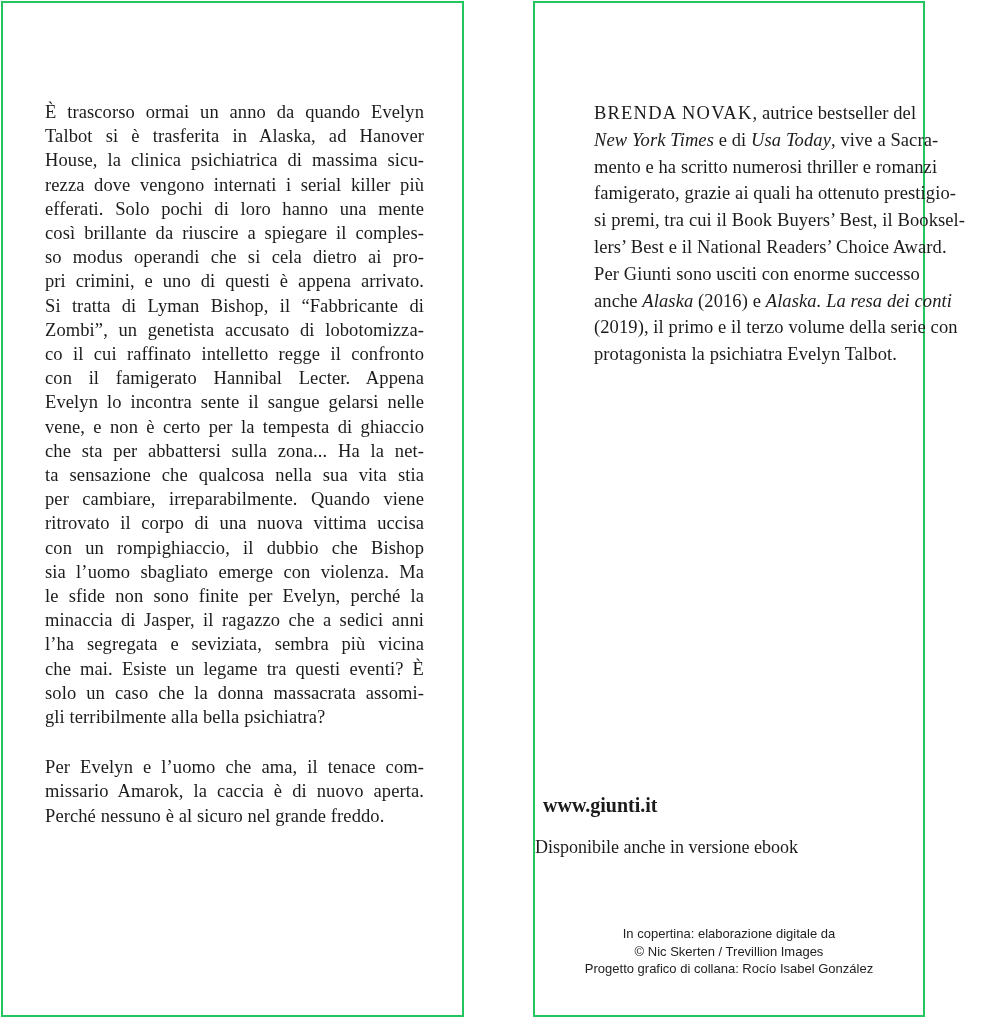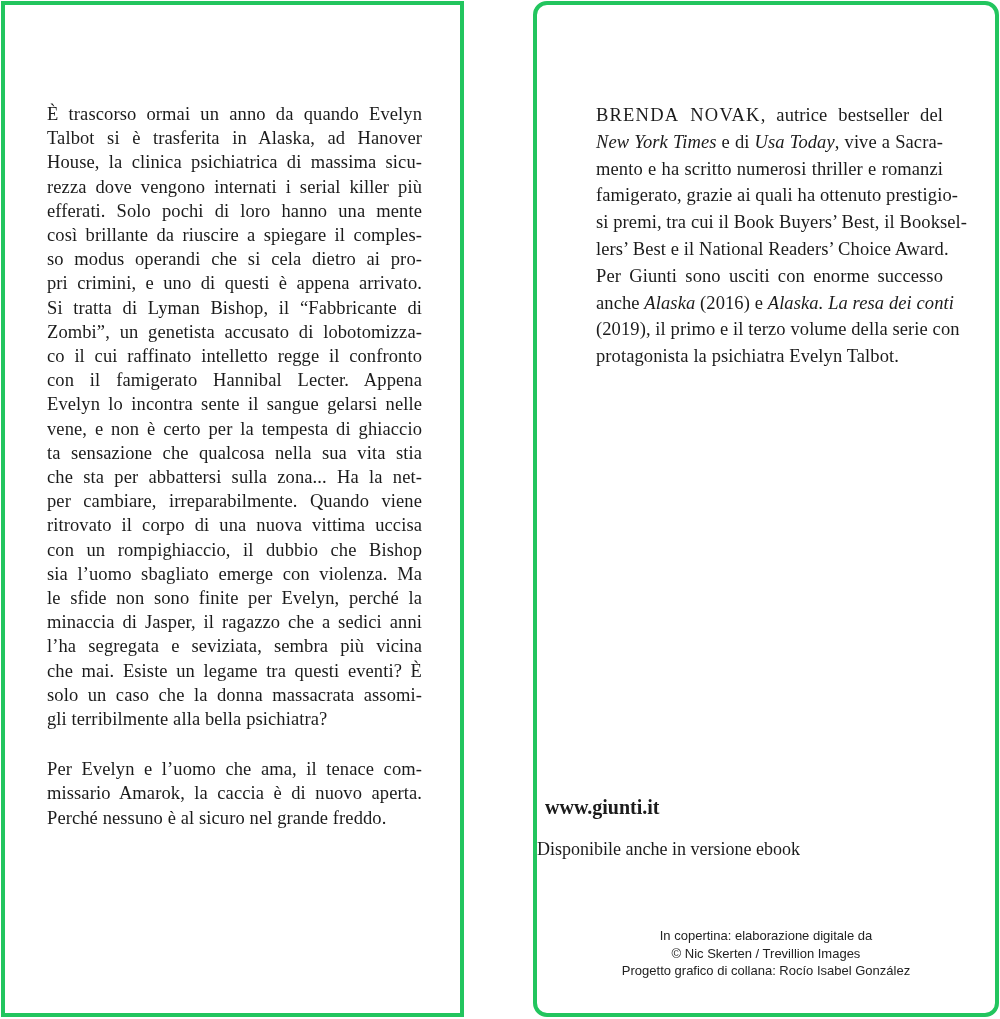--- a/index.html
+++ b/index.html
@@ -10,32 +10,31 @@
     position: relative;
     font-family: "Liberation Serif", serif;
     color: #1b1b1b;
     overflow: hidden;
   }
   .flap {
     position: absolute;
     top: 1px;
     height: 1016px;
     background: #ffffff;
-    border: 4px solid #22c55e;
+    border: 2px solid #22c55e;
   }
   .flap-left {
     left: 1px;
     width: 463px;
     padding: 97px 38px 0 42px;
   }
   .flap-right {
     left: 533px;
-    width: 466px;
+    width: 392px;
     padding: 97px 52px 0 59px;
-    border-radius: 14px;
   }
   .synopsis {
     font-size: 18.5px;
     line-height: 24.2px;
     letter-spacing: 0.1px;
   }
   .para + .para { margin-top: 26px; }
   .line {
     text-align: justify;
     text-align-last: justify;
@@ -95,22 +94,22 @@
         <div class="line">efferati. Solo pochi di loro hanno una mente</div>
         <div class="line">così brillante da riuscire a spiegare il comples-</div>
         <div class="line">so modus operandi che si cela dietro ai pro-</div>
         <div class="line">pri crimini, e uno di questi è appena arrivato.</div>
         <div class="line">Si tratta di Lyman Bishop, il “Fabbricante di</div>
         <div class="line">Zombi”, un genetista accusato di lobotomizza-</div>
         <div class="line">co il cui raffinato intelletto regge il confronto</div>
         <div class="line">con il famigerato Hannibal Lecter. Appena</div>
         <div class="line">Evelyn lo incontra sente il sangue gelarsi nelle</div>
         <div class="line">vene, e non è certo per la tempesta di ghiaccio</div>
+        <div class="line">che sta per abbattersi sulla zona... Ha la net-</div>
         <div class="line">ta sensazione che qualcosa nella sua vita stia</div>
-        <div class="line">che sta per abbattersi sulla zona... Ha la net-</div>
         <div class="line">per cambiare, irreparabilmente. Quando viene</div>
         <div class="line">ritrovato il corpo di una nuova vittima uccisa</div>
         <div class="line">con un rompighiaccio, il dubbio che Bishop</div>
         <div class="line">sia l’uomo sbagliato emerge con violenza. Ma</div>
         <div class="line">le sfide non sono finite per Evelyn, perché la</div>
         <div class="line">minaccia di Jasper, il ragazzo che a sedici anni</div>
         <div class="line">l’ha segregata e seviziata, sembra più vicina</div>
         <div class="line">che mai. Esiste un legame tra questi eventi? È</div>
         <div class="line">solo un caso che la donna massacrata assomi-</div>
         <div class="line">gli terribilmente alla bella psichiatra?</div>

